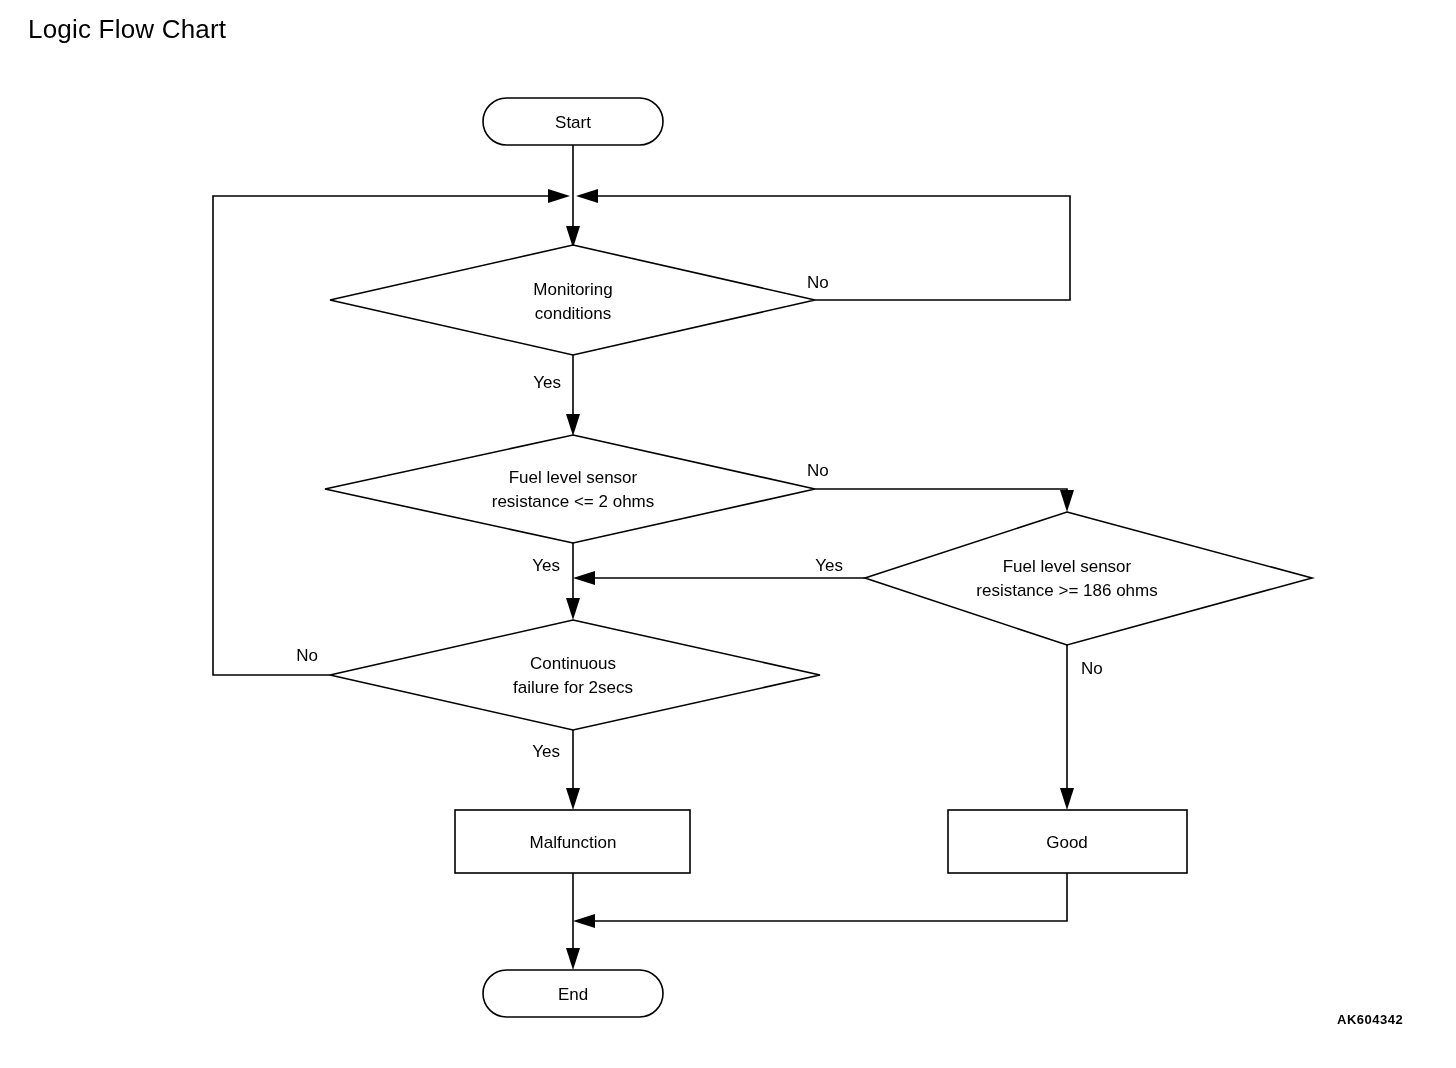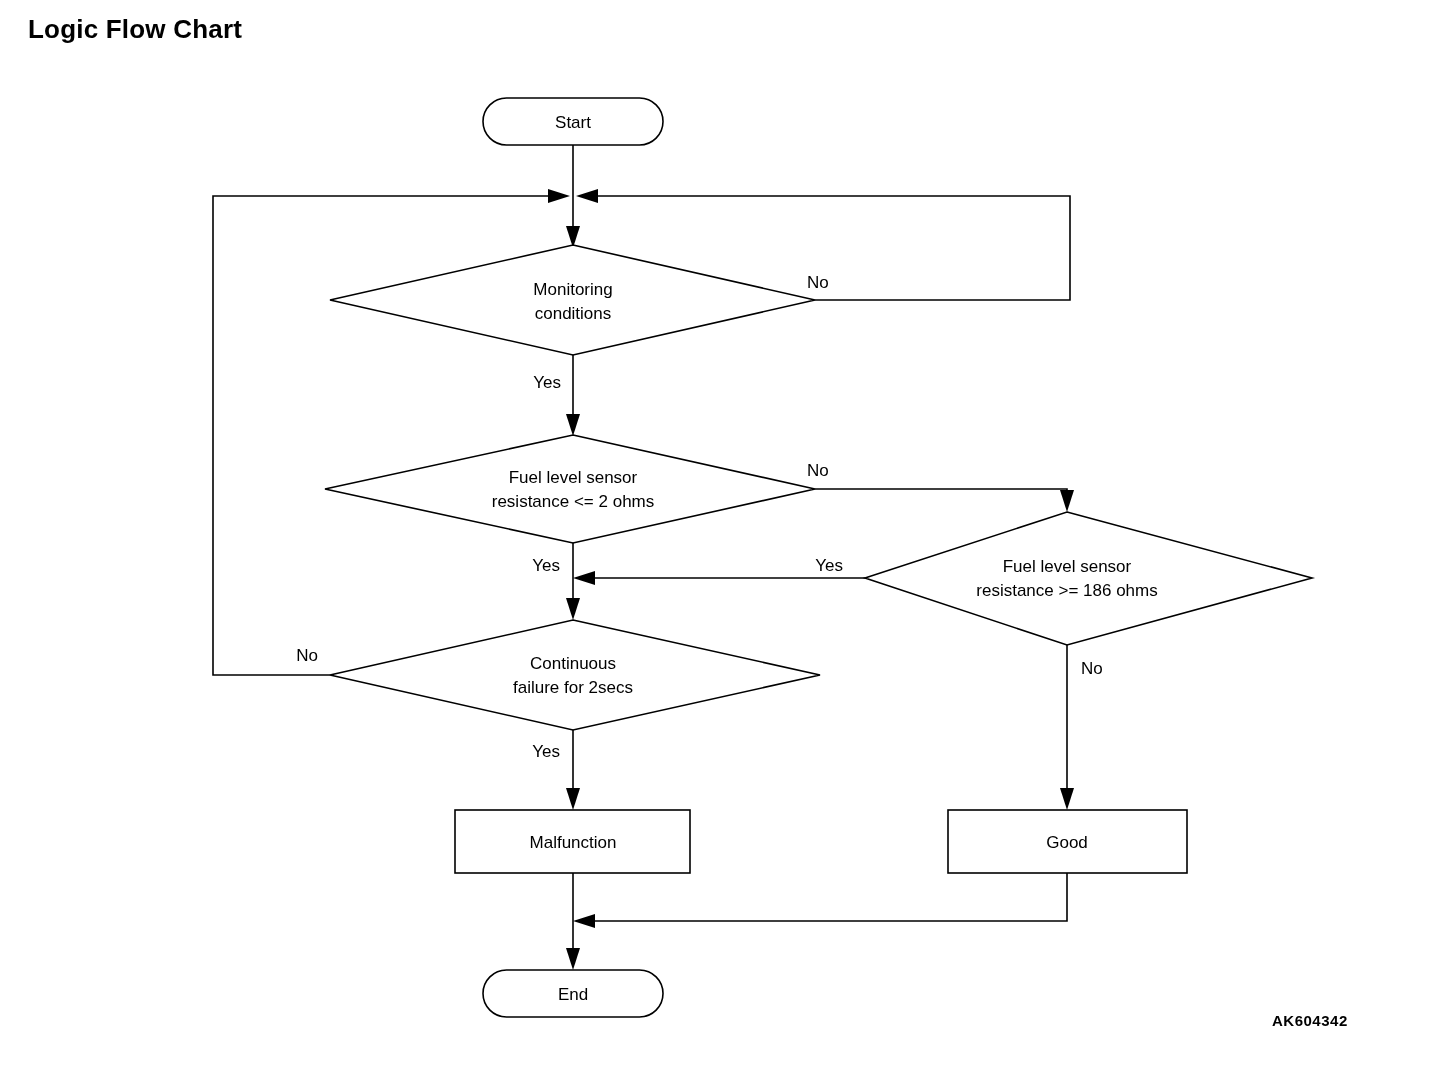--- a/index.html
+++ b/index.html
@@ -17,37 +17,37 @@
     width: 1456px;
     height: 1068px;
     background: #ffffff;
     overflow: hidden;
   }
   #chart-title {
     position: absolute;
     left: 28px;
     top: 14px;
     font-size: 26px;
-    font-weight: bold;
+    font-weight: normal;
     letter-spacing: 0.2px;
     color: #000000;
     white-space: nowrap;
   }
   #flow-svg {
     position: absolute;
     left: 0;
     top: 0;
     width: 1456px;
     height: 1068px;
   }
   #ref-code {
     position: absolute;
-    left: 1272px;
+    left: 1337px;
     top: 1012px;
-    font-size: 15px;
+    font-size: 13px;
     font-weight: bold;
     letter-spacing: 0.5px;
     color: #000000;
     white-space: nowrap;
   }
   .node-text {
     font-family: "Liberation Sans", sans-serif;
     font-size: 17px;
     fill: #000000;
   }

